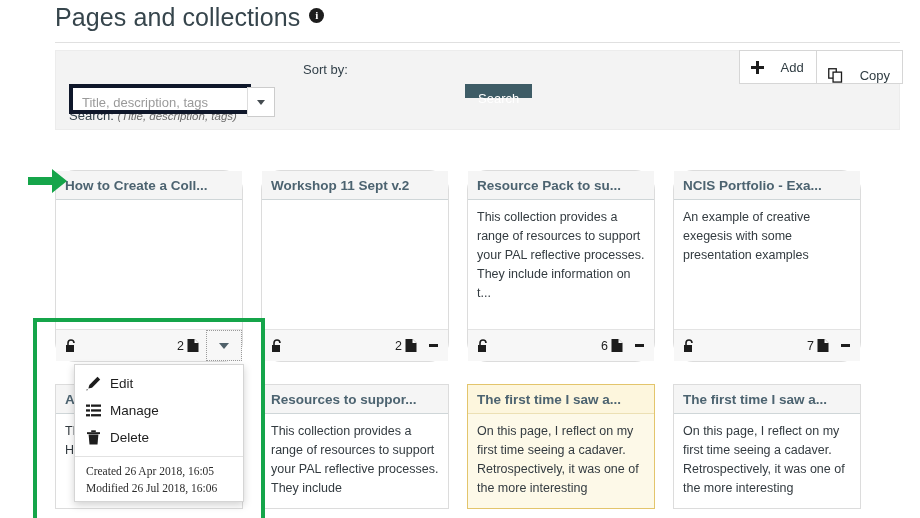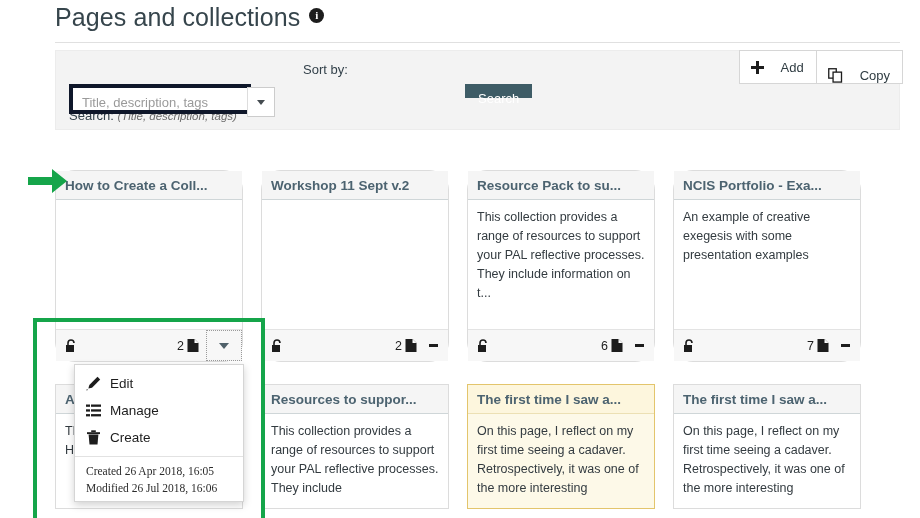--- a/index.html
+++ b/index.html
@@ -487,21 +487,21 @@
   </div>
 
   <div class="menu-item">
     <span class="menu-icon">
       <svg viewBox="0 0 15 15" width="15" height="15">
         <rect x="1" y="2.2" width="13" height="1.9" fill="#1d1d1d"></rect>
         <rect x="5.2" y="0.3" width="4.6" height="1.8" fill="#1d1d1d"></rect>
         <path d="M2.6 4.6 h9.8 l-0.9 9.8 h-8 z" fill="#1d1d1d"></path>
       </svg>
     </span>
-    <span>Create</span>
+    <span>Delete</span>
   </div>
 
   <div class="menu-sep"></div>
 
   <div class="menu-meta">
     <div>Created 26 Apr 2018, 16:05</div>
     <div>Modified 26 Jul 2018, 16:06</div>
   </div>
 </div>
 

